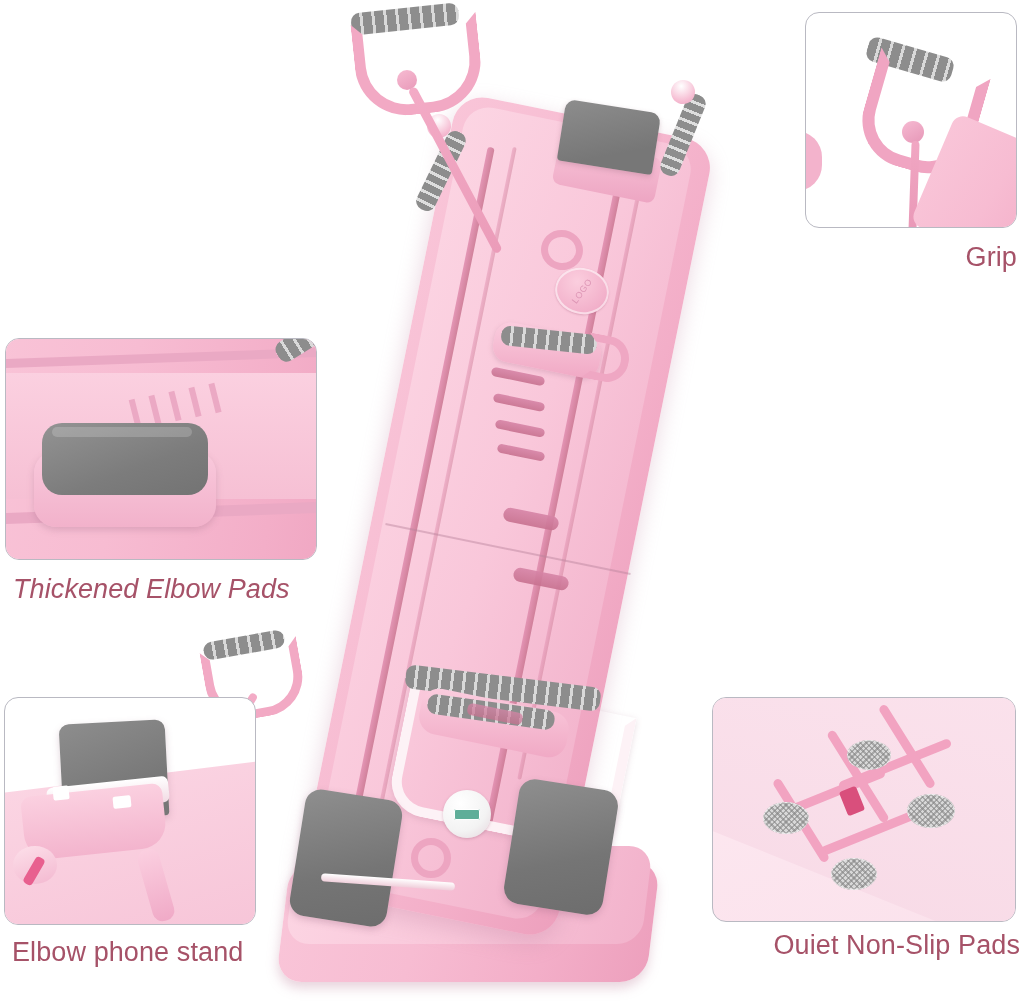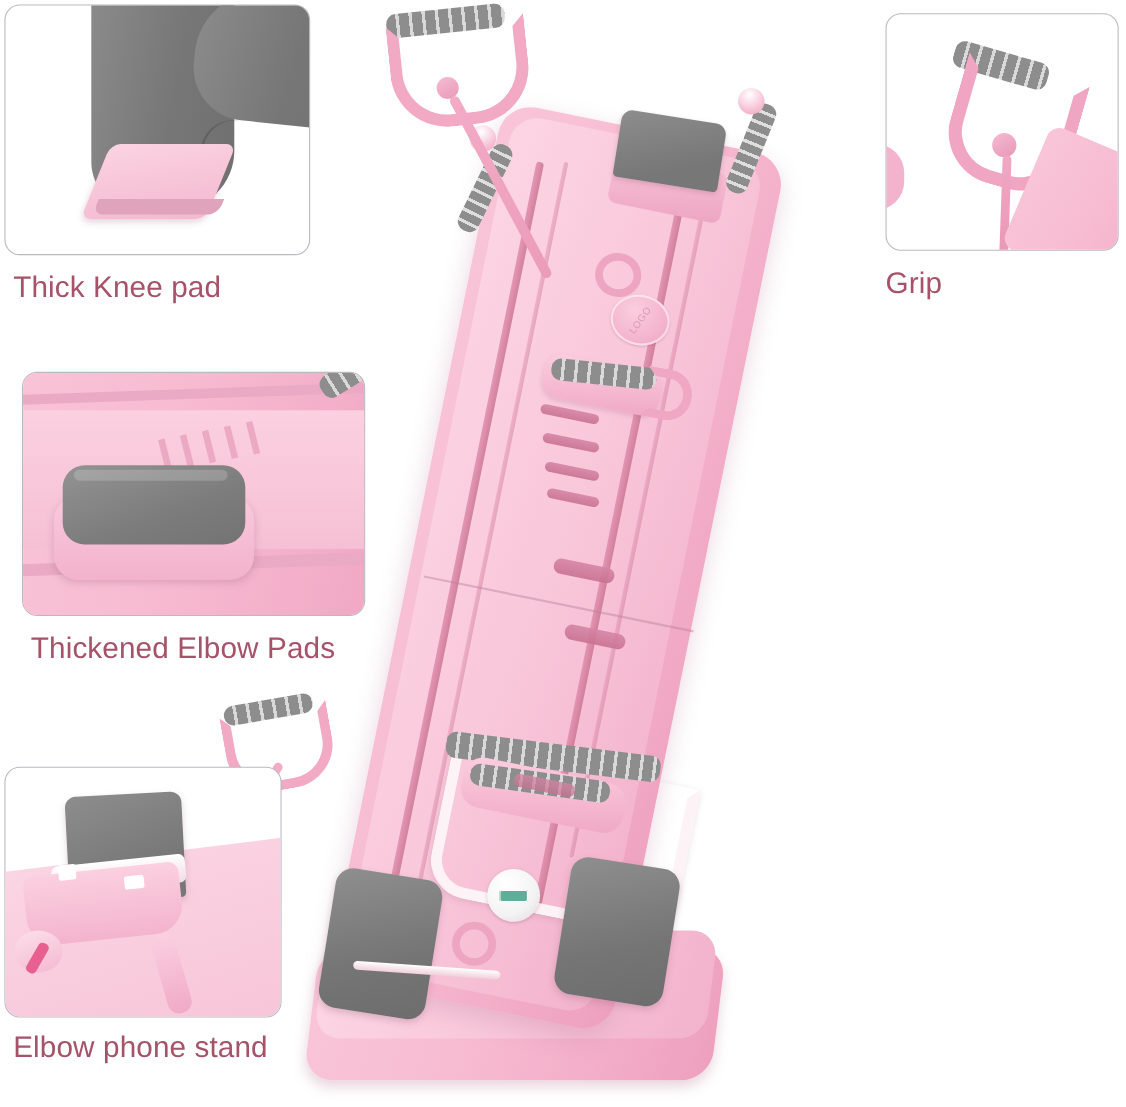--- a/index.html
+++ b/index.html
@@ -26,21 +26,21 @@
   .callout .cap{
     position:absolute;
     left:0;width:100%;
     color:#a65268;
     font-size:27px;
     letter-spacing:.1px;
     white-space:nowrap;
     font-weight:400;
   }
   .cap.left{text-align:left;padding-left:8px;}
-  .cap.center{text-align:left;}
+  .cap.center{text-align:right;}
   .cap.right{text-align:right;padding-right:6px;}
 
   
   .sh{position:absolute;}
   .rr{border-radius:50%;}
 
   
   .foam{
     background:
       repeating-linear-gradient(90deg,
@@ -194,50 +194,37 @@
                 border-radius:0 0 40px 40px;transform:rotate(-10deg);"></div>
     <div class="sh" style="left:-4px;top:694px;width:8px;height:186px;
                 background:linear-gradient(180deg,#f3abc6,#eb9cb9);border-radius:5px;
                 transform:rotate(32deg);transform-origin:top center;"></div>
     <div class="sh" style="left:156px;top:838px;width:26px;height:26px;
                 border:7px solid #eda5c1;border-radius:50%;"></div>
     <div class="sh" style="left:66px;top:878px;width:134px;height:8px;border-radius:4px;
                 background:linear-gradient(180deg,#ffffff,#f0cfdb);transform:rotate(4deg);"></div>
   </div>
 
-  <div class="callout" style="left:4px;top:4px;width:282px;height:286px;">
-    <div class="frame" style="width:278px;height:228px;">
-      <div class="sh legShape" style="left:78px;top:-20px;width:130px;height:206px;border-radius:0 0 54px 44px;"></div>
-      <div class="sh legShape" style="left:172px;top:-10px;width:160px;height:118px;border-radius:60px 0 0 48px;transform:rotate(6deg);"></div>
-      <div class="sh" style="left:176px;top:104px;width:58px;height:70px;border-left:2px solid rgba(60,60,60,.35);
-                  border-radius:40px;transform:rotate(14deg);"></div>
-      <div class="sh" style="left:82px;top:126px;width:114px;height:68px;border-radius:9px;transform:skewX(-22deg);
-                  background:linear-gradient(170deg,#fbd3e2,#f3b8cf);box-shadow:0 3px 6px rgba(170,120,145,.3);"></div>
-      <div class="sh" style="left:82px;top:176px;width:114px;height:14px;border-radius:0 0 9px 9px;transform:skewX(-22deg);
-                  background:#dfa4bc;"></div>
-    </div>
-    <div class="cap left" style="top:242px;">Thick Knee pad</div>
-  </div>
 
   <div class="callout" style="left:805px;top:12px;width:212px;height:278px;">
     <div class="frame" style="width:212px;height:216px;">
       <div class="sh foam" style="left:60px;top:34px;width:88px;height:25px;transform:rotate(16deg);"></div>
       <div class="sh" style="left:58px;top:48px;width:90px;height:86px;
                   border:12px solid #f0a5c2;border-top-color:transparent;
                   border-radius:0 0 48px 48px;transform:rotate(16deg);"></div>
       <div class="sh rr" style="left:96px;top:108px;width:22px;height:22px;background:linear-gradient(150deg,#f6bad2,#e697b7);"></div>
       <div class="sh" style="left:104px;top:128px;width:8px;height:92px;background:linear-gradient(180deg,#f1a7c3,#e998b7);
                   border-radius:4px;transform:rotate(2deg);"></div>
       <div class="sh board-skin" style="left:120px;top:130px;width:180px;height:120px;transform:rotate(23deg);border-radius:12px;"></div>
       <div class="sh" style="left:-36px;top:118px;width:52px;height:60px;border-radius:28px;background:#f3b3cc;"></div>
     </div>
     <div class="cap center" style="top:230px;">Grip</div>
   </div>
 
-  <div class="callout" style="left:20px;top:338px;width:316px;height:282px;">
+  <div class="callout" style="left:5px;top:338px;width:316px;height:282px;font-style:italic;">
     <div class="frame" style="width:312px;height:222px;">
       <div class="sh board-skin" style="left:-40px;top:-20px;width:420px;height:280px;"></div>
       <div class="sh" style="left:-40px;top:34px;width:420px;height:126px;background:linear-gradient(180deg,#fbd0e0,#f6c0d4);"></div>
       <div class="sh" style="left:-40px;top:14px;width:420px;height:9px;background:#eaa9c4;transform:rotate(-2deg);"></div>
       <div class="sh" style="left:-40px;top:168px;width:420px;height:11px;background:#eaa9c4;transform:rotate(-2deg);"></div>
 
       <div class="sh" style="left:126px;top:60px;width:6px;height:28px;background:#eba9c4;transform:rotate(-14deg);"></div>
       <div class="sh" style="left:146px;top:56px;width:6px;height:30px;background:#eba9c4;transform:rotate(-14deg);"></div>
       <div class="sh" style="left:166px;top:52px;width:6px;height:30px;background:#eba9c4;transform:rotate(-14deg);"></div>
       <div class="sh" style="left:186px;top:48px;width:6px;height:30px;background:#eba9c4;transform:rotate(-14deg);"></div>
@@ -271,14 +258,36 @@
       <div class="sh" style="left:48px;top:88px;width:16px;height:14px;background:#ffffff;border-radius:2px;transform:rotate(-6deg);"></div>
       <div class="sh" style="left:108px;top:98px;width:18px;height:12px;background:#ffffff;border-radius:2px;transform:rotate(-6deg);"></div>
       <div class="sh rr" style="left:8px;top:148px;width:44px;height:38px;background:linear-gradient(160deg,#fde0ea,#f3b8d0);"></div>
       <div class="sh" style="left:24px;top:158px;width:10px;height:30px;background:#e8608f;border-radius:4px;transform:rotate(30deg);"></div>
       <div class="sh" style="left:140px;top:150px;width:22px;height:74px;background:linear-gradient(180deg,#fbcfe0,#f0aac7);
                   border-radius:10px;transform:rotate(-16deg);"></div>
     </div>
     <div class="cap left" style="top:240px;">Elbow phone stand</div>
   </div>
 
+  <div class="callout" style="left:712px;top:697px;width:308px;height:282px;">
+    <div class="frame" style="width:304px;height:225px;background:linear-gradient(160deg,#fde9f1,#fbe2ec);">
+      <div class="sh" style="left:-50px;top:-60px;width:430px;height:250px;transform:rotate(22deg);
+                  background:linear-gradient(170deg,#fbe3ed,#f8dbe7);"></div>
+      <div class="sh" style="left:140px;top:-80px;width:280px;height:70px;transform:rotate(22deg);
+                  background:linear-gradient(180deg,#fcecf2,#f6d9e4);"></div>
+
+      <div class="sh" style="left:56px;top:92px;width:120px;height:9px;background:#f2a3c1;border-radius:5px;transform:rotate(-22deg);"></div>
+      <div class="sh" style="left:122px;top:62px;width:120px;height:9px;background:#f2a3c1;border-radius:5px;transform:rotate(-22deg);"></div>
+      <div class="sh" style="left:104px;top:128px;width:116px;height:9px;background:#f2a3c1;border-radius:5px;transform:rotate(-22deg);"></div>
+      <div class="sh" style="left:92px;top:74px;width:106px;height:9px;background:#f2a3c1;border-radius:5px;transform:rotate(58deg);"></div>
+      <div class="sh" style="left:146px;top:44px;width:96px;height:9px;background:#f2a3c1;border-radius:5px;transform:rotate(58deg);"></div>
+      <div class="sh" style="left:40px;top:118px;width:96px;height:9px;background:#f2a3c1;border-radius:5px;transform:rotate(58deg);"></div>
+      <div class="sh" style="left:130px;top:90px;width:18px;height:26px;background:#d94f7c;border-radius:3px;transform:rotate(-22deg);"></div>
+
+      <div class="sh mesh" style="left:134px;top:42px;width:44px;height:30px;"></div>
+      <div class="sh mesh" style="left:50px;top:104px;width:46px;height:32px;"></div>
+      <div class="sh mesh" style="left:194px;top:96px;width:48px;height:34px;"></div>
+      <div class="sh mesh" style="left:118px;top:160px;width:46px;height:32px;"></div>
+    </div>
+    <div class="cap right" style="top:233px;">Ouiet Non-Slip Pads</div>
+  </div>
 
 </div>
 
 </body></html>

